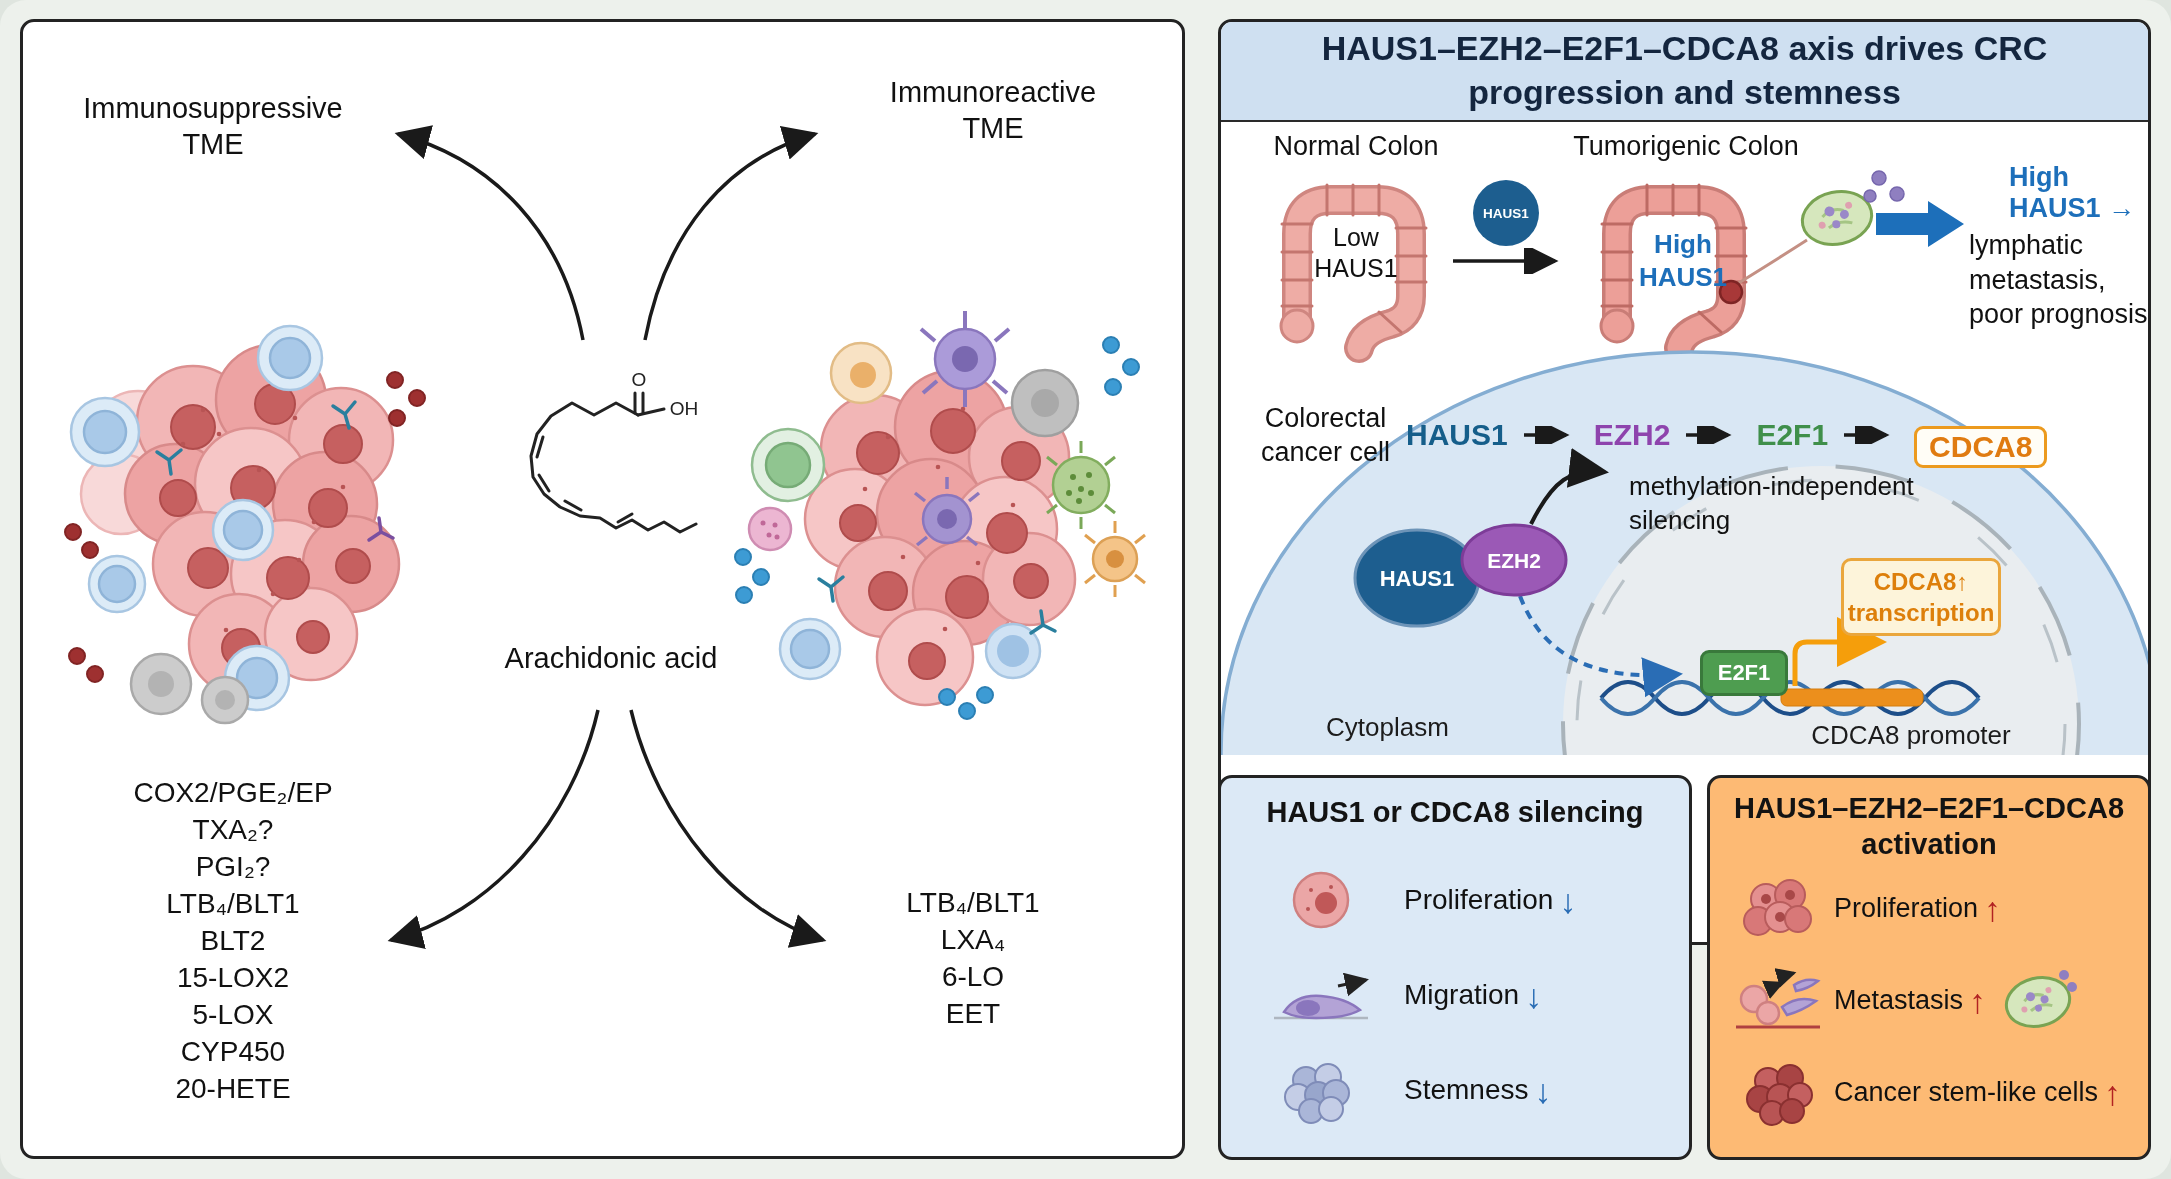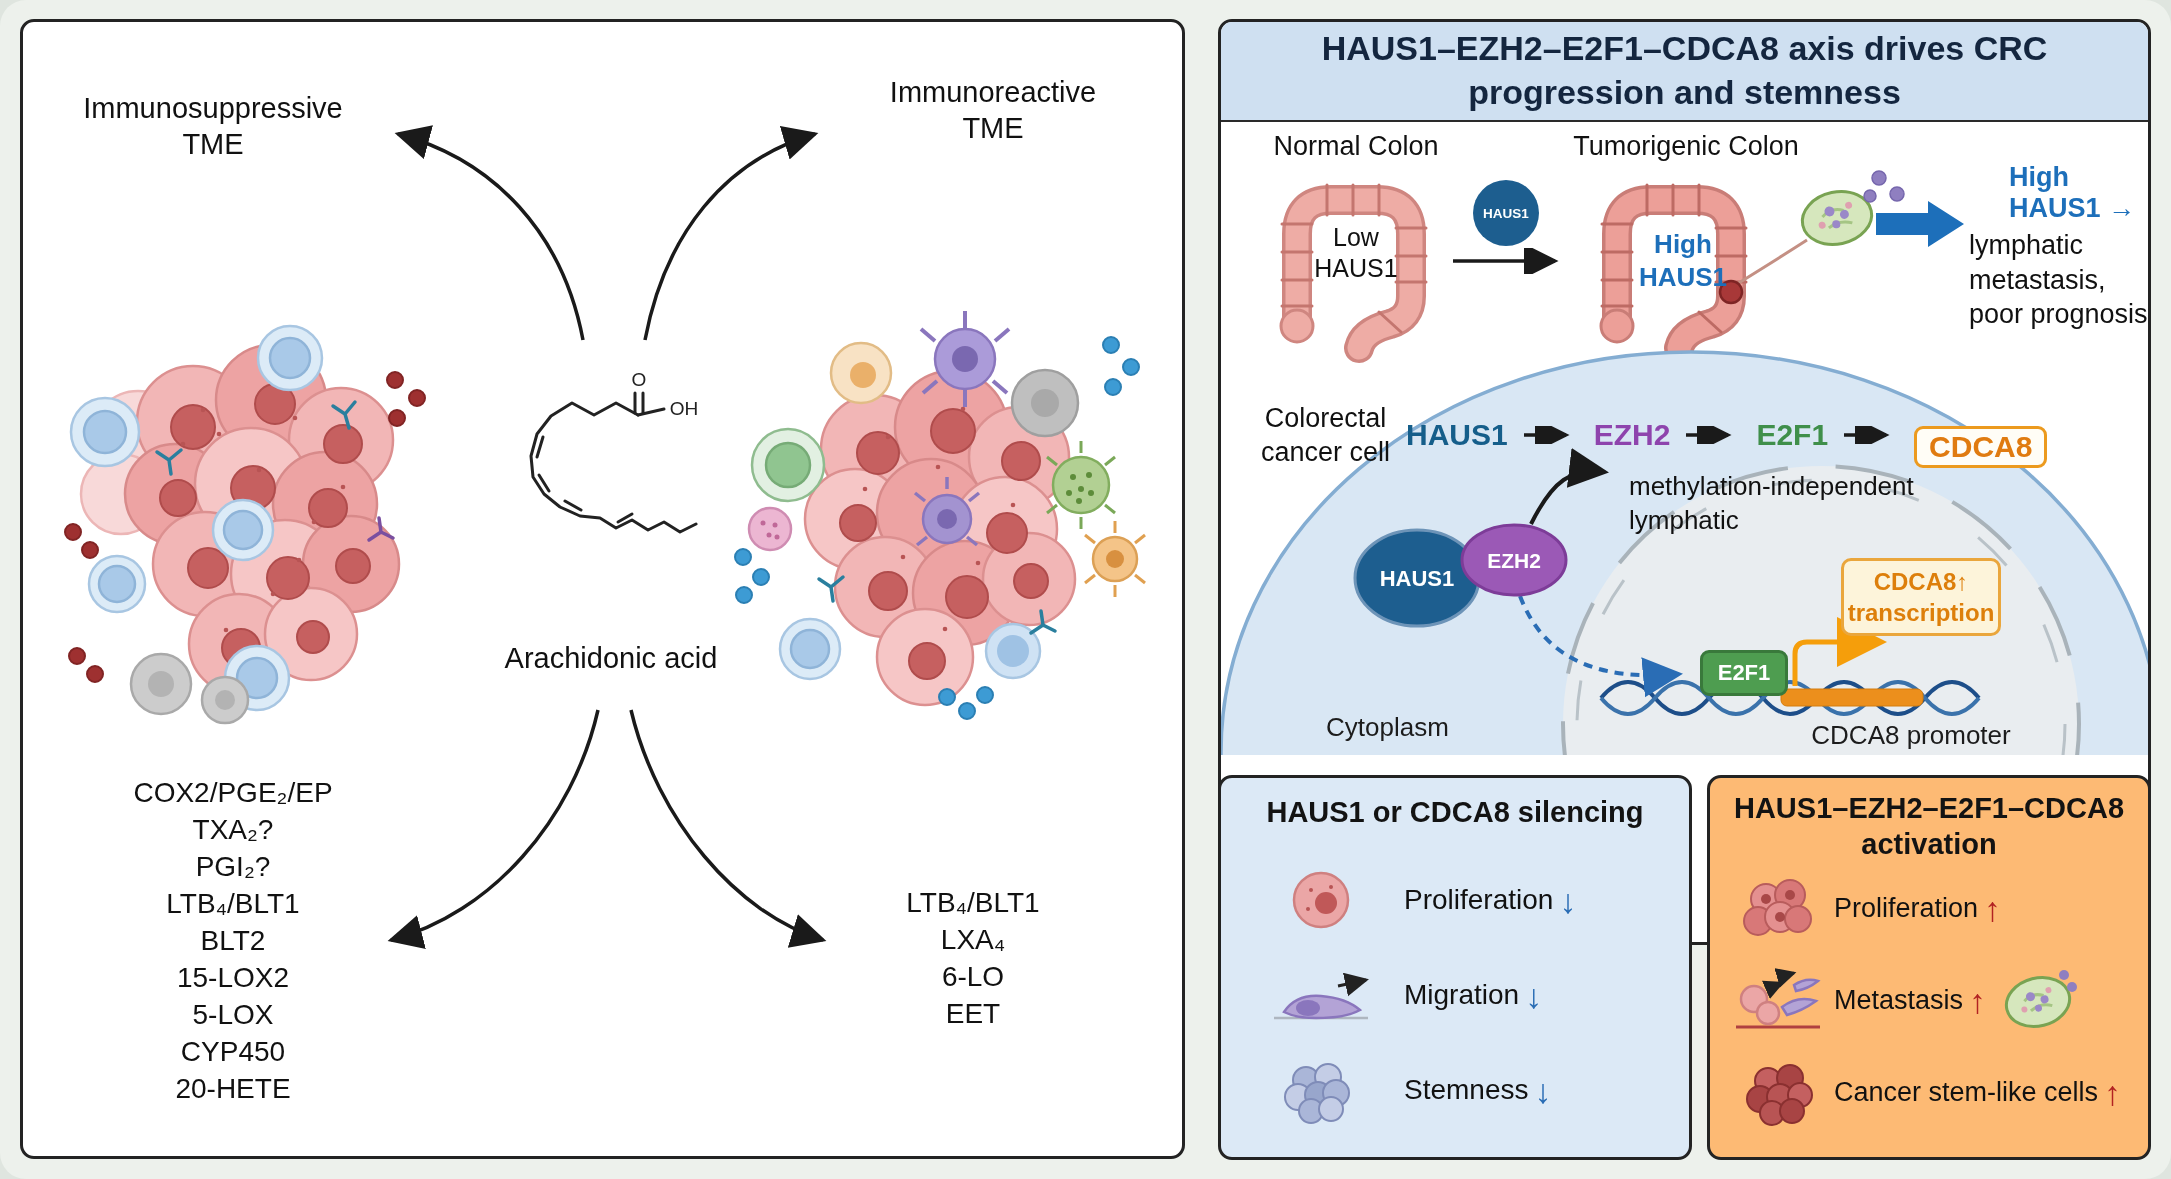--- a/index.html
+++ b/index.html
@@ -476,21 +476,21 @@
         <line x1="2" y1="9" x2="44" y2="9" stroke="#1a1a1a" stroke-width="3.5" marker-end="url(#mB)"></line>
       </svg>
       <span class="pw pw-e2f1" data-bind="right_panel.cell.pathway.2">E2F1</span>
       <svg width="58" height="18" viewBox="0 0 58 18">
         <line x1="2" y1="9" x2="44" y2="9" stroke="#1a1a1a" stroke-width="3.5" marker-end="url(#mB)"></line>
       </svg>
       <span class="pw-cdca8-box" data-bind="right_panel.cell.pathway.3">CDCA8</span>
     </div>
 
     <div class="abs meth-note" style="left:408px;top:448px;width:340px;" data-bind="right_panel.cell.methylation_note">methylation-independent
-lymphatic</div>
+silencing</div>
 
     <div class="abs e2f1-box" style="left:479px;top:628px;width:88px;height:46px;" data-bind="right_panel.cell.e2f1_protein">E2F1</div>
 
     <div class="abs cdca8-box" style="left:620px;top:536px;width:160px;height:78px;" data-bind="right_panel.cell.cdca8_transcription">CDCA8↑
 transcription</div>
 
     <div class="abs small-label" style="left:105px;top:690px;width:170px;" data-bind="right_panel.cell.cytoplasm_label">Cytoplasm</div>
     <div class="abs small-label" style="left:575px;top:698px;width:230px;text-align:center;" data-bind="right_panel.cell.cdca8_promoter_label">CDCA8 promoter</div>
   </section>
 

